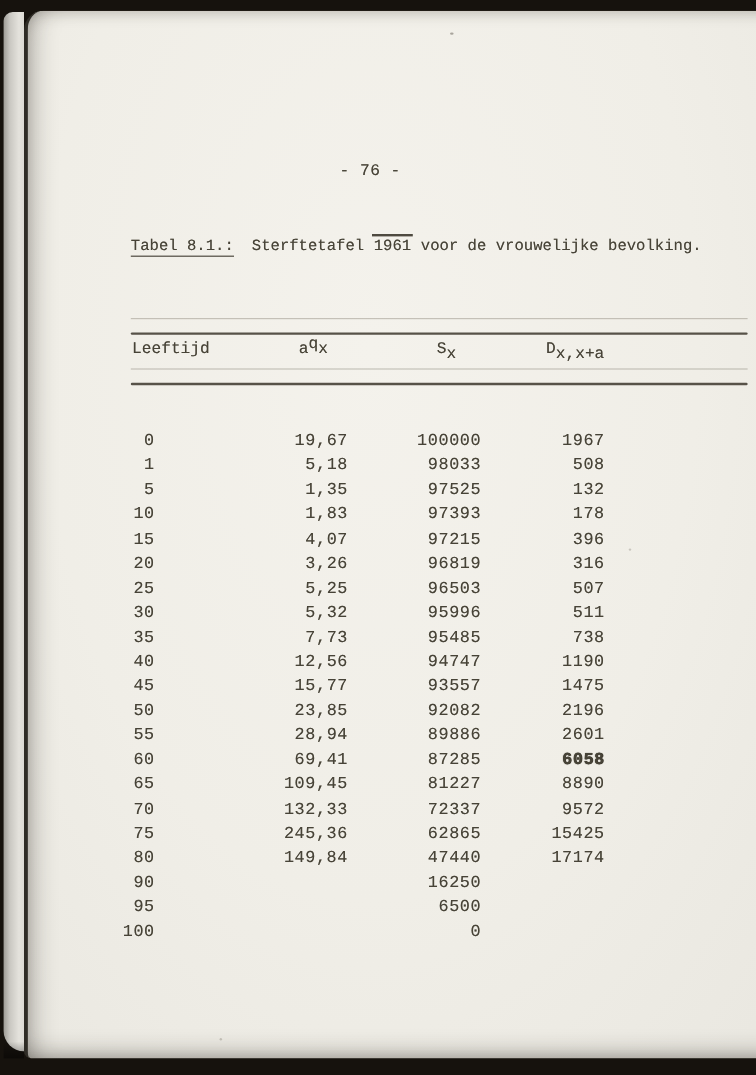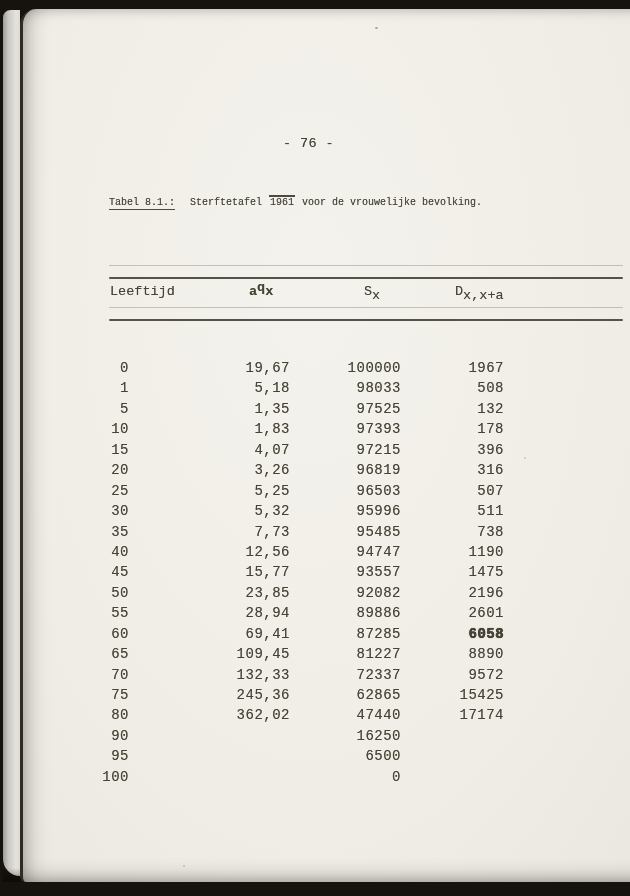--- a/index.html
+++ b/index.html
@@ -36,21 +36,21 @@
   .content{position:absolute;inset:0;}
   .speck{position:absolute;background:#6d685e;border-radius:50%;opacity:.55;}
 
   .pageno{
     position:absolute;left:260px;top:127px;
     font-size:13.5px;letter-spacing:.4px;
     text-shadow:0 0 .5px rgba(71,67,55,.55);
   }
   .title{
     position:absolute;left:86px;top:188px;white-space:nowrap;
-    font-size:10px;text-shadow:0 0 .5px rgba(71,67,55,.55);
+    font-size:13px;text-shadow:0 0 .5px rgba(71,67,55,.55);
   }
   .title-label{
     border-bottom:1.5px solid #4e4a40;padding-bottom:1px;margin-right:15px;
   }
   .year{
     position:relative;margin:0 8px;
   }
   .year::before{
     content:"";position:absolute;left:-1px;right:-1px;top:-2px;height:1.5px;background:#4e4a40;
   }
@@ -59,21 +59,21 @@
   .rule{position:absolute;left:86px;width:514px;}
   .rule.heavy{height:2px;background:#575248;border-radius:1px;}
   .rule.ghost{height:1px;background:rgba(120,113,100,.38);}
   .r1g{top:256px;}.r1{top:268px;}.r2g{top:298px;}.r2{top:310px;}
 
   
   .thead{position:absolute;top:275px;left:0;width:100%;font-size:13.5px;
     text-shadow:0 0 .5px rgba(71,67,55,.55);}
   .th{position:absolute;white-space:nowrap;}
   .th-age{left:87px;}
-  .th-aqx{left:226px;font-weight:bold;}
+  .th-aqx{left:226px;}
   .th-sx{left:341px;}
   .th-dx{left:432px;font-family:Liberation Mono, monospace;}
   .sup{position:relative;top:-4px;}
   .sub{position:relative;top:4px;}
 
   
   .rows{
     position:absolute;top:349px;left:0;width:100%;
     font-size:14px;letter-spacing:.5px;
     text-shadow:0 0 .5px rgba(71,67,55,.5);
@@ -232,21 +232,21 @@
 
   <div class="row">
     <span class="c-age">75</span>
     <span class="c-aqx">245,36</span>
     <span class="c-sx">62865</span>
     <span class="c-dx">15425</span>
   </div>
 
   <div class="row">
     <span class="c-age">80</span>
-    <span class="c-aqx">362,02</span>
+    <span class="c-aqx">149,84</span>
     <span class="c-sx">47440</span>
     <span class="c-dx">17174</span>
   </div>
 
 
   <div class="row">
     <span class="c-age">90</span>
     <span class="c-aqx"></span>
     <span class="c-sx">16250</span>
     <span class="c-dx"></span>

